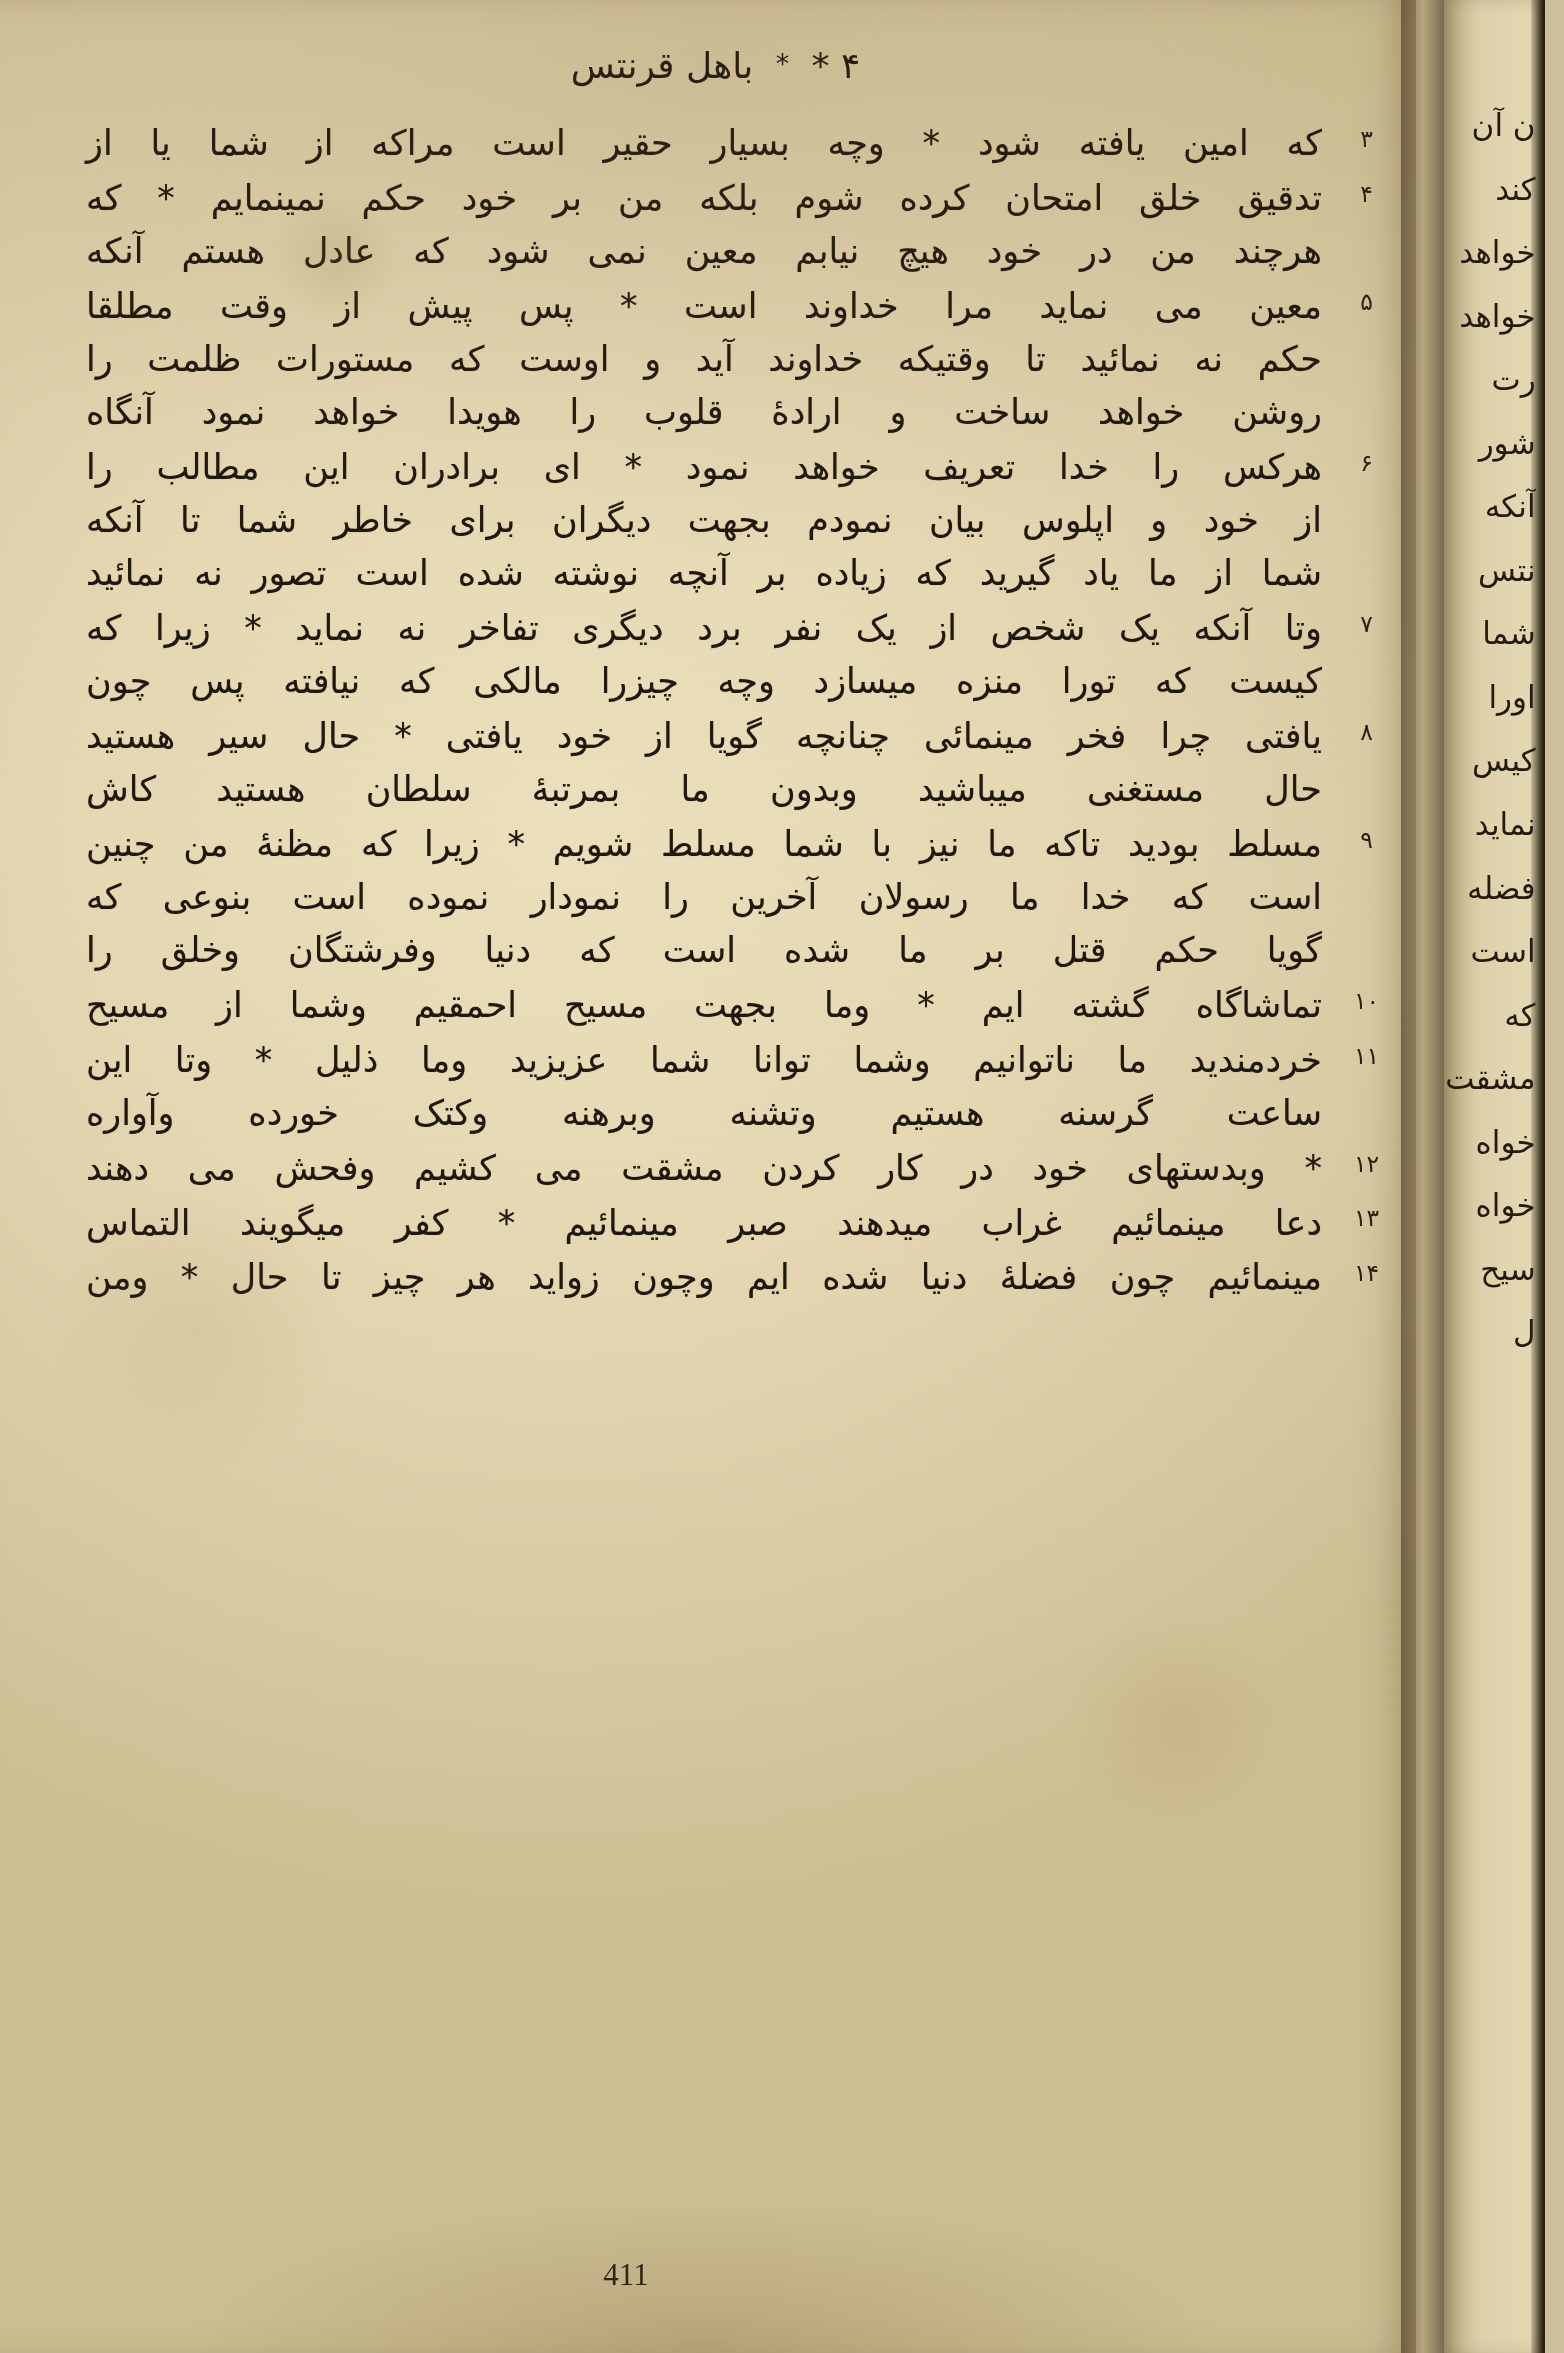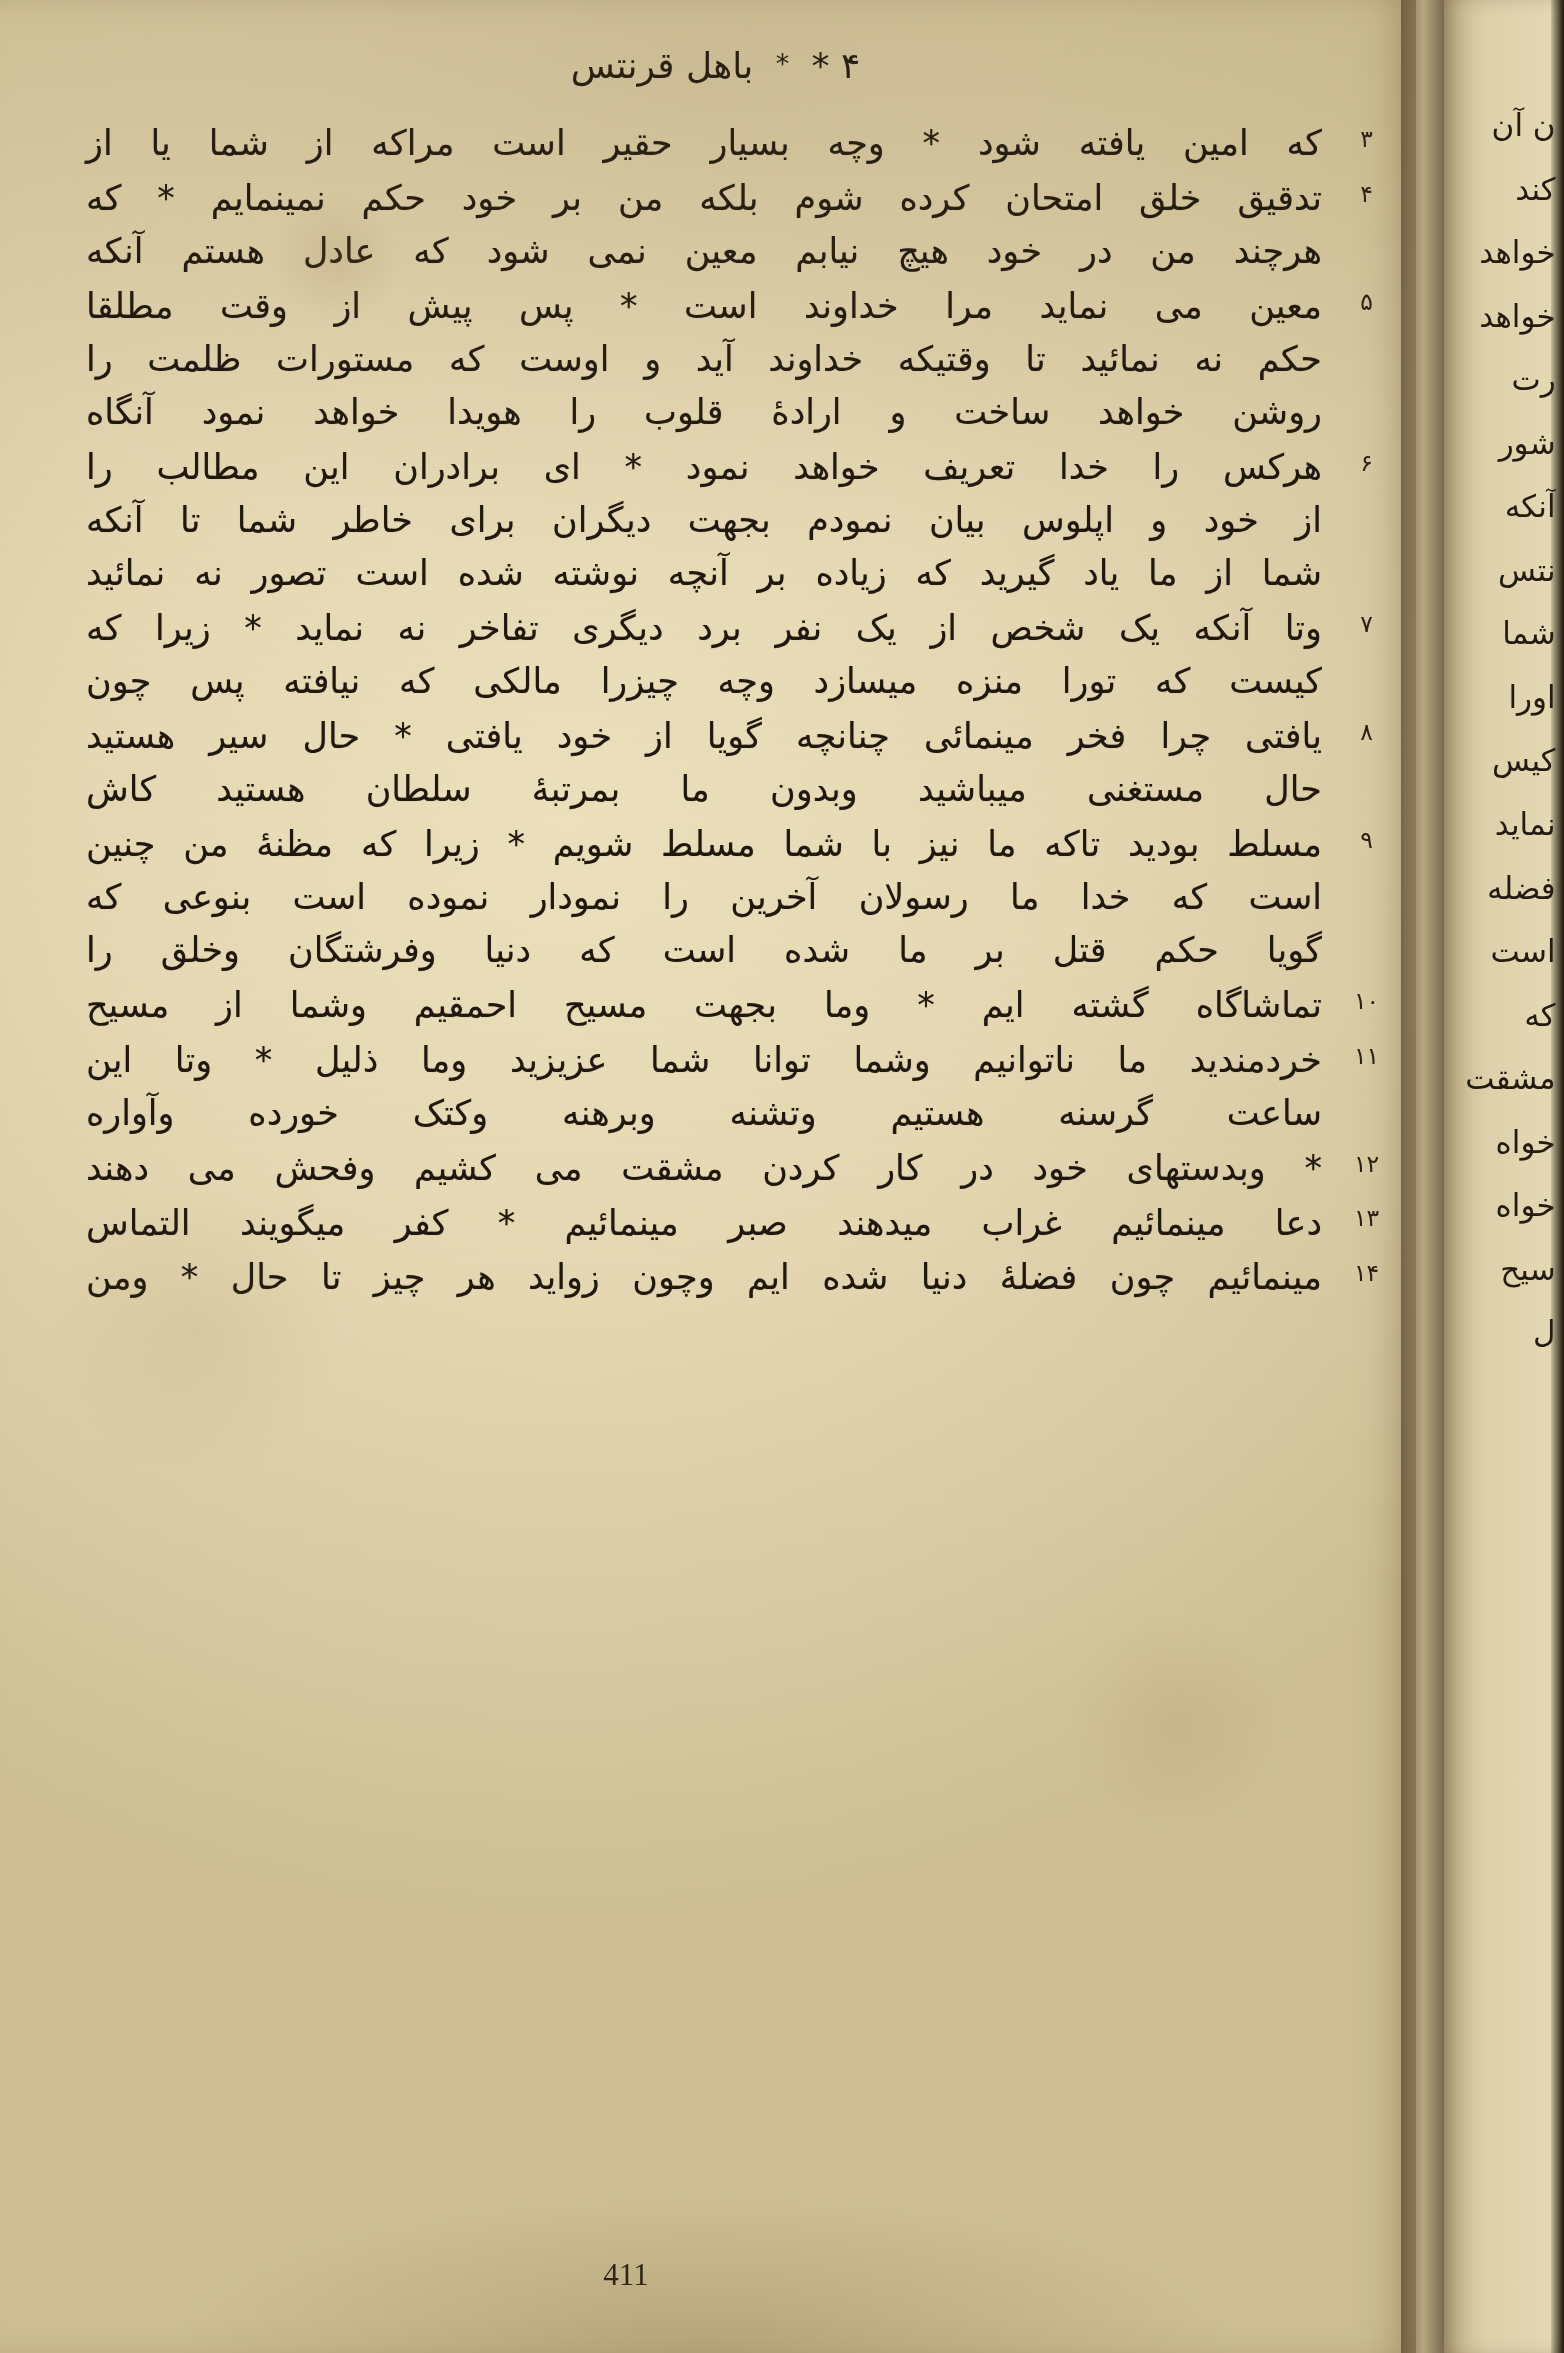--- a/index.html
+++ b/index.html
@@ -55,21 +55,21 @@
     width: 49px;
     height: 2354px;
     background: linear-gradient(to right, rgba(60,42,20,.55), rgba(95,72,38,.22) 45%, rgba(40,28,12,.62) 100%);
   }
 
   
   #leaf-next {
     position: absolute;
     left: 1444px;
     top: 0;
-    width: 121px;
+    width: 101px;
     height: 2354px;
     background: linear-gradient(to right, #c6b68c 0%, #ddd0aa 35%, #e6dab6 100%);
     box-shadow: inset 14px 0 27px -12.5px rgba(70,50,22,.6);
     overflow: hidden;
   }
   
   #edge-dark {
     position: absolute;
     right: 0;
     top: 0;

